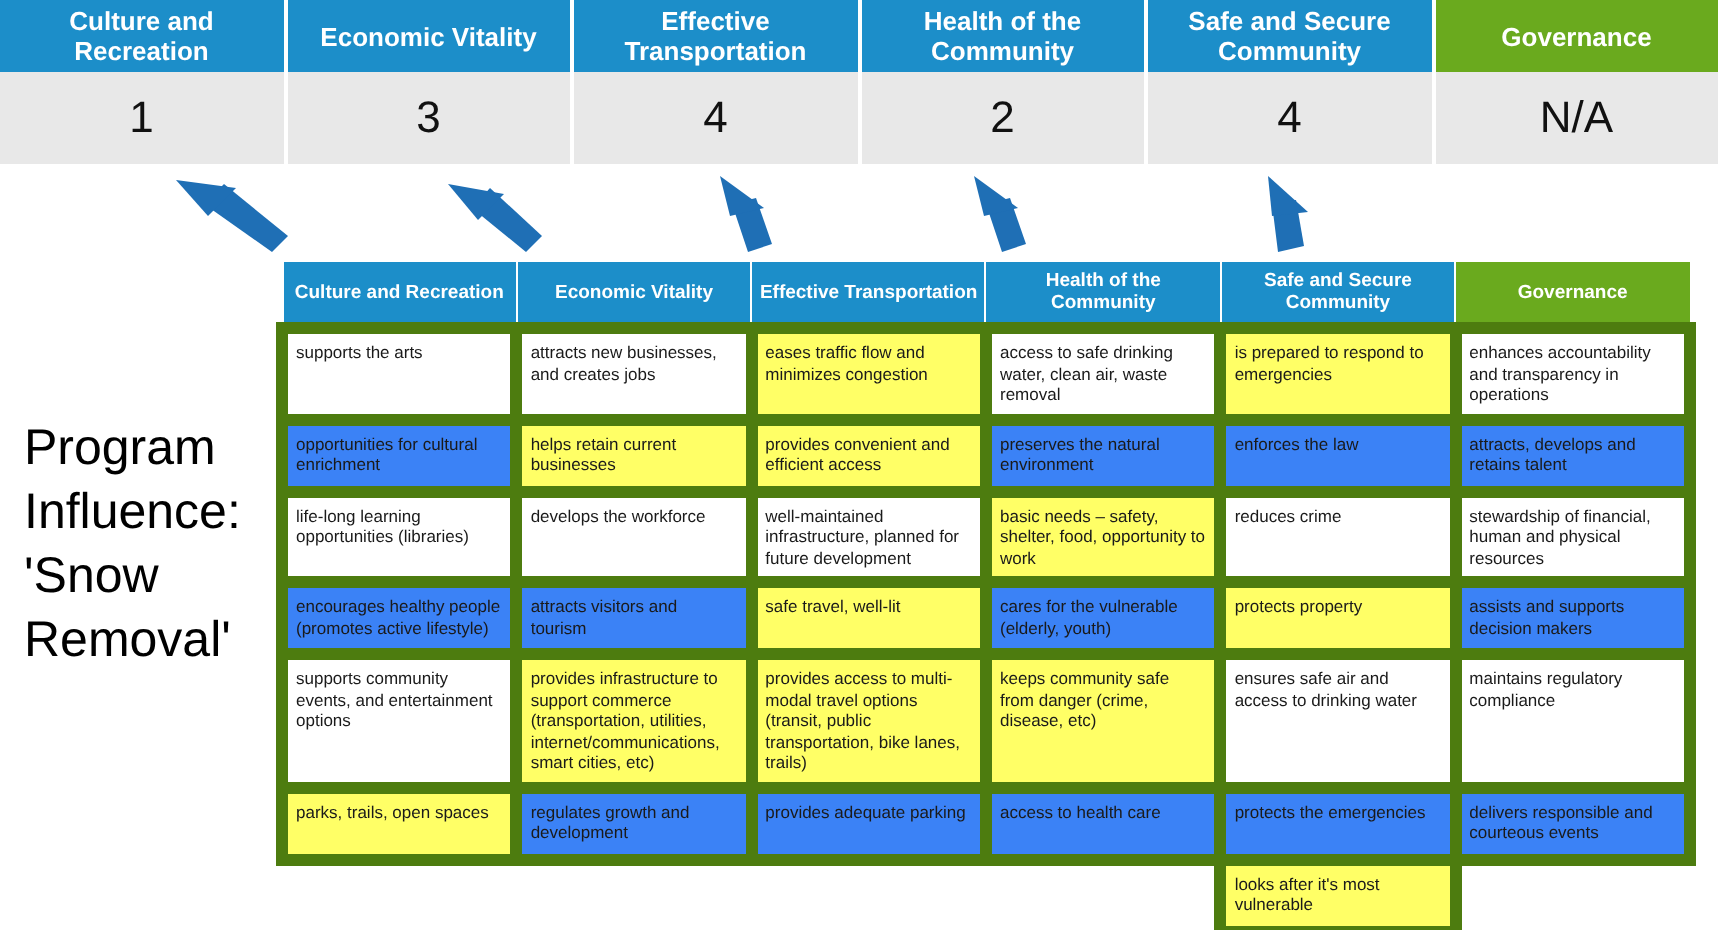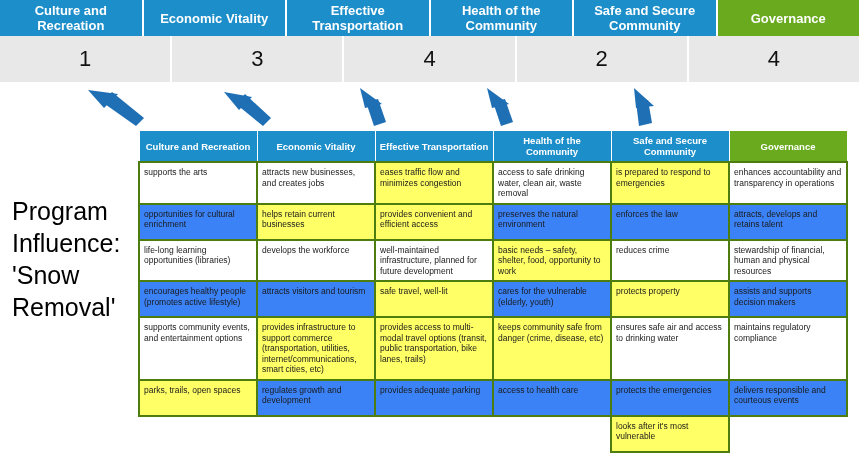--- a/index.html
+++ b/index.html
@@ -76,21 +76,21 @@
     height: 48px;
   }
   #arrows-band svg {
     display: block;
   }
 
   
   #caption {
     position: absolute;
     left: 12px;
-    top: 195px;
+    top: 208px;
     width: 122px;
     font-size: 25px;
     line-height: 32px;
     color: #000000;
     text-align: left;
   }
 
   
   #matrix-wrap {
     position: absolute;
@@ -119,21 +119,21 @@
   }
   table.matrix th.gov {
     background: #6aaa1e;
   }
   table.matrix td {
     font-size: 8.5px;
     line-height: 10.5px;
     color: #1a1a1a;
     vertical-align: top;
     padding: 4px 4px;
-    border: 2px solid #4d7c0f;
+    border: 6px solid #4d7c0f;
     background: #ffffff;
     height: 36px;
     box-sizing: border-box;
     word-wrap: break-word;
   }
   table.matrix tr.shade td { background: #3b82f6; }
   table.matrix td.hl { background: #ffff66 !important; }
   table.matrix td.empty { background: #ffffff !important; border: none; }
   table.matrix tr.shade td.empty { background: #ffffff !important; }
 </style>
@@ -148,20 +148,21 @@
     <div class="top-header-cell">Health of the Community</div>
     <div class="top-header-cell">Safe and Secure Community</div>
     <div class="top-header-cell gov">Governance</div>
   </div>
   <div id="top-score-row">
     <div class="top-score-cell">1</div>
     <div class="top-score-cell">3</div>
     <div class="top-score-cell">4</div>
     <div class="top-score-cell">2</div>
     <div class="top-score-cell">4</div>
+    <div class="top-score-cell">N/A</div>
   </div>
 </div>
 
 <div id="arrows-band">
   <svg width="859" height="48" viewBox="0 0 859 48" xmlns="http://www.w3.org/2000/svg">
     <g fill="#1f6fb5" stroke="none">
 
       <g>
         <polygon points="136,44 102,20 112,10 144,36"></polygon>
         <polygon points="88,8 118,12 104,26"></polygon>

